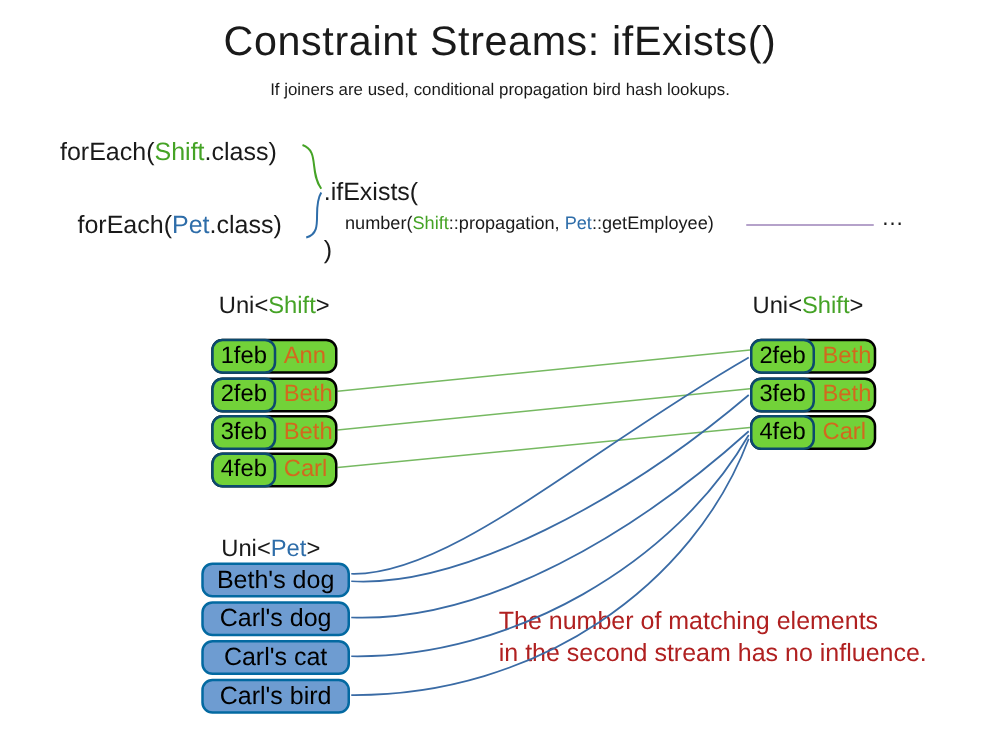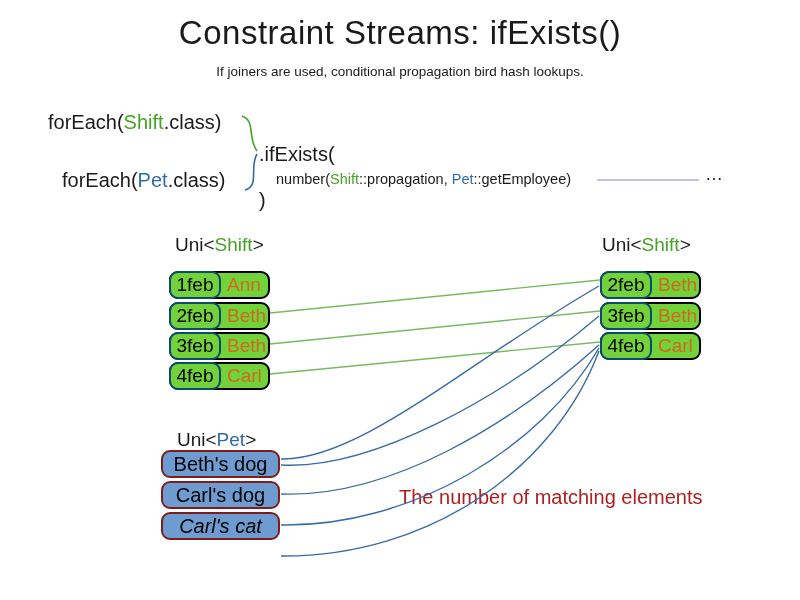--- a/index.html
+++ b/index.html
@@ -30,21 +30,21 @@
     background:var(--box-green);border:2px solid #0c4a6e;border-radius:9px;
     display:flex;align-items:center;justify-content:center;
     font-size:19px;color:#000;
   }
   .shift-row .name{
     position:absolute;left:56px;top:0;height:24px;display:flex;align-items:center;
     font-size:19px;color:var(--name-orange);
   }
   .pet-row{
     position:absolute;width:119px;height:28px;box-sizing:border-box;
-    background:var(--box-blue);border:2px solid #7f1d1d;border-radius:9px;z-index:2;
+    background:var(--box-blue);border:2px solid #0369a1;border-radius:9px;z-index:2;
     display:flex;align-items:center;justify-content:center;
     font-size:20px;color:#000;white-space:nowrap;
   }
   .annotation{
     position:absolute;left:399px;top:484px;
     font-size:20px;line-height:26px;color:var(--annotation-red);white-space:nowrap;
   }
   .ellipsis{position:absolute;left:705px;top:164px;font-size:18px;color:#1a1a1a;}
 </style>
 </head>
@@ -116,19 +116,21 @@
   </div>
   <div class="shift-row" style="left:600px;top:332px;">
     <div class="date-box">4feb</div>
     <div class="name">Carl</div>
   </div>
 
   <div class="uni-label" style="left:177px;top:391px;margin-top:38px;"><span>Uni&lt;</span><span class="pet-color">Pet</span><span>&gt;</span></div>
 
   <div class="pet-row" style="left:161px;top:450px;">Beth's dog</div>
   <div class="pet-row" style="left:161px;top:481px;">Carl's dog</div>
-  <div class="pet-row" style="left:161px;top:512px;font-style:italic;">Carl's cat</div>
+  <div class="pet-row" style="left:161px;top:512px;">Carl's cat</div>
+  <div class="pet-row" style="left:161px;top:543px;">Carl's bird</div>
 
   <div class="annotation">
     <div>The number of matching elements</div>
+    <div>in the second stream has no influence.</div>
   </div>
 
 </div>
 
 </body></html>

